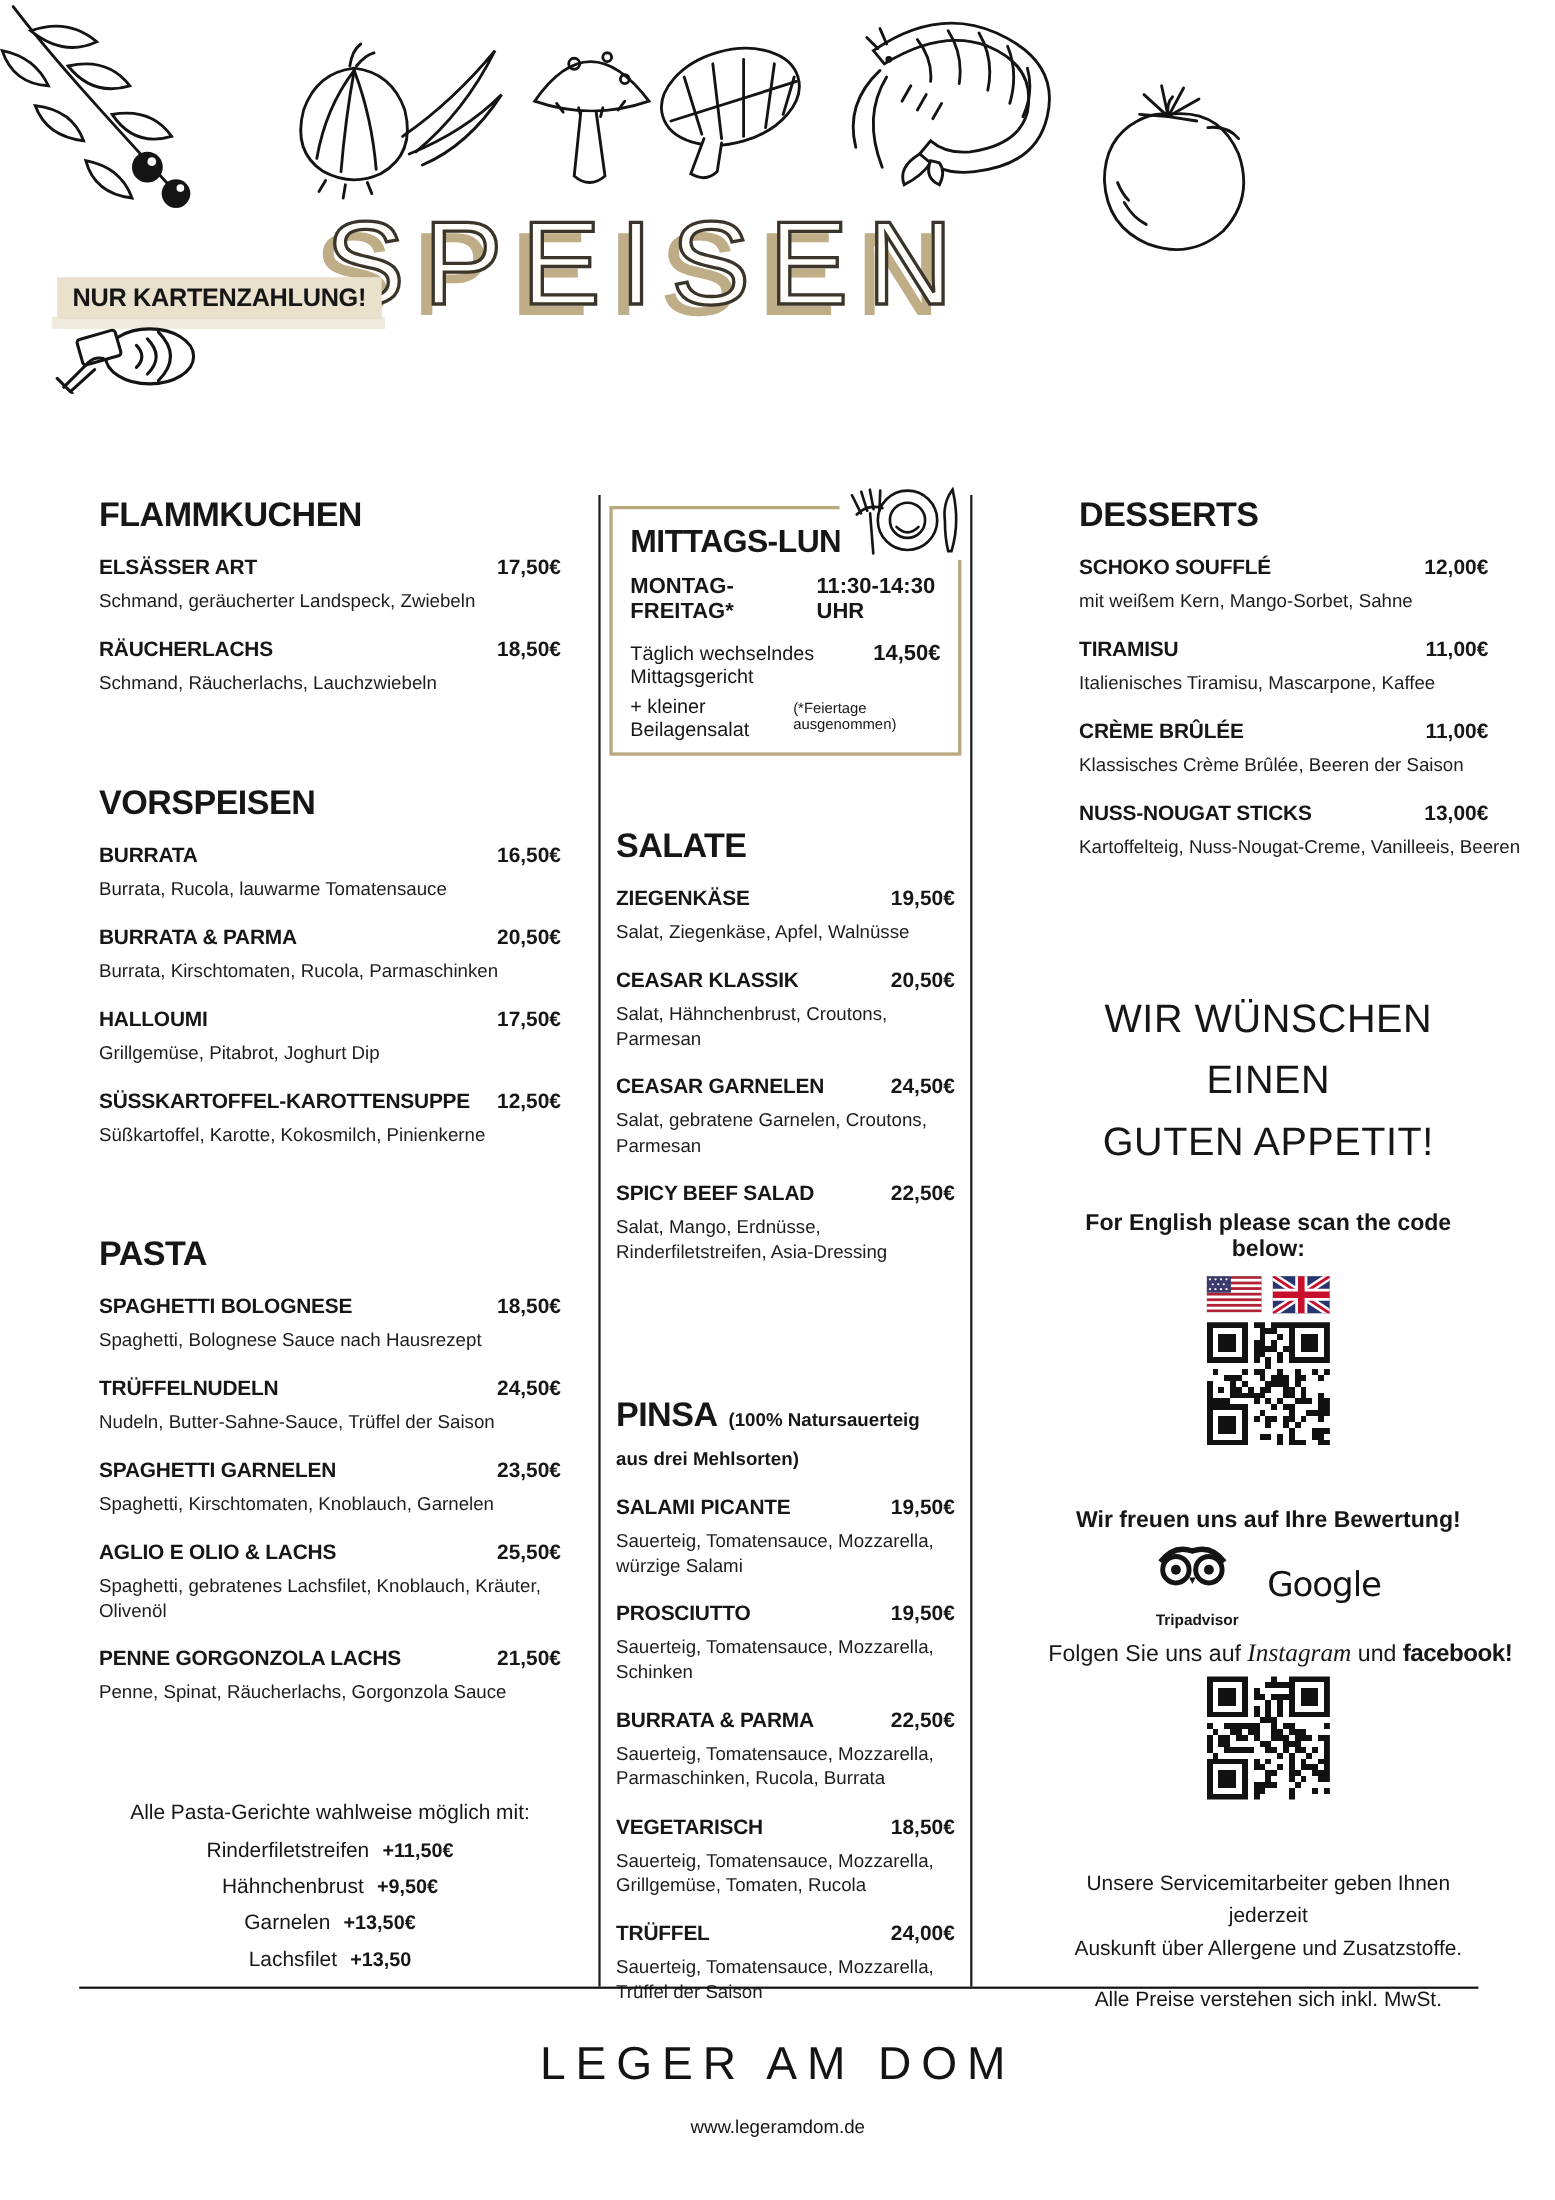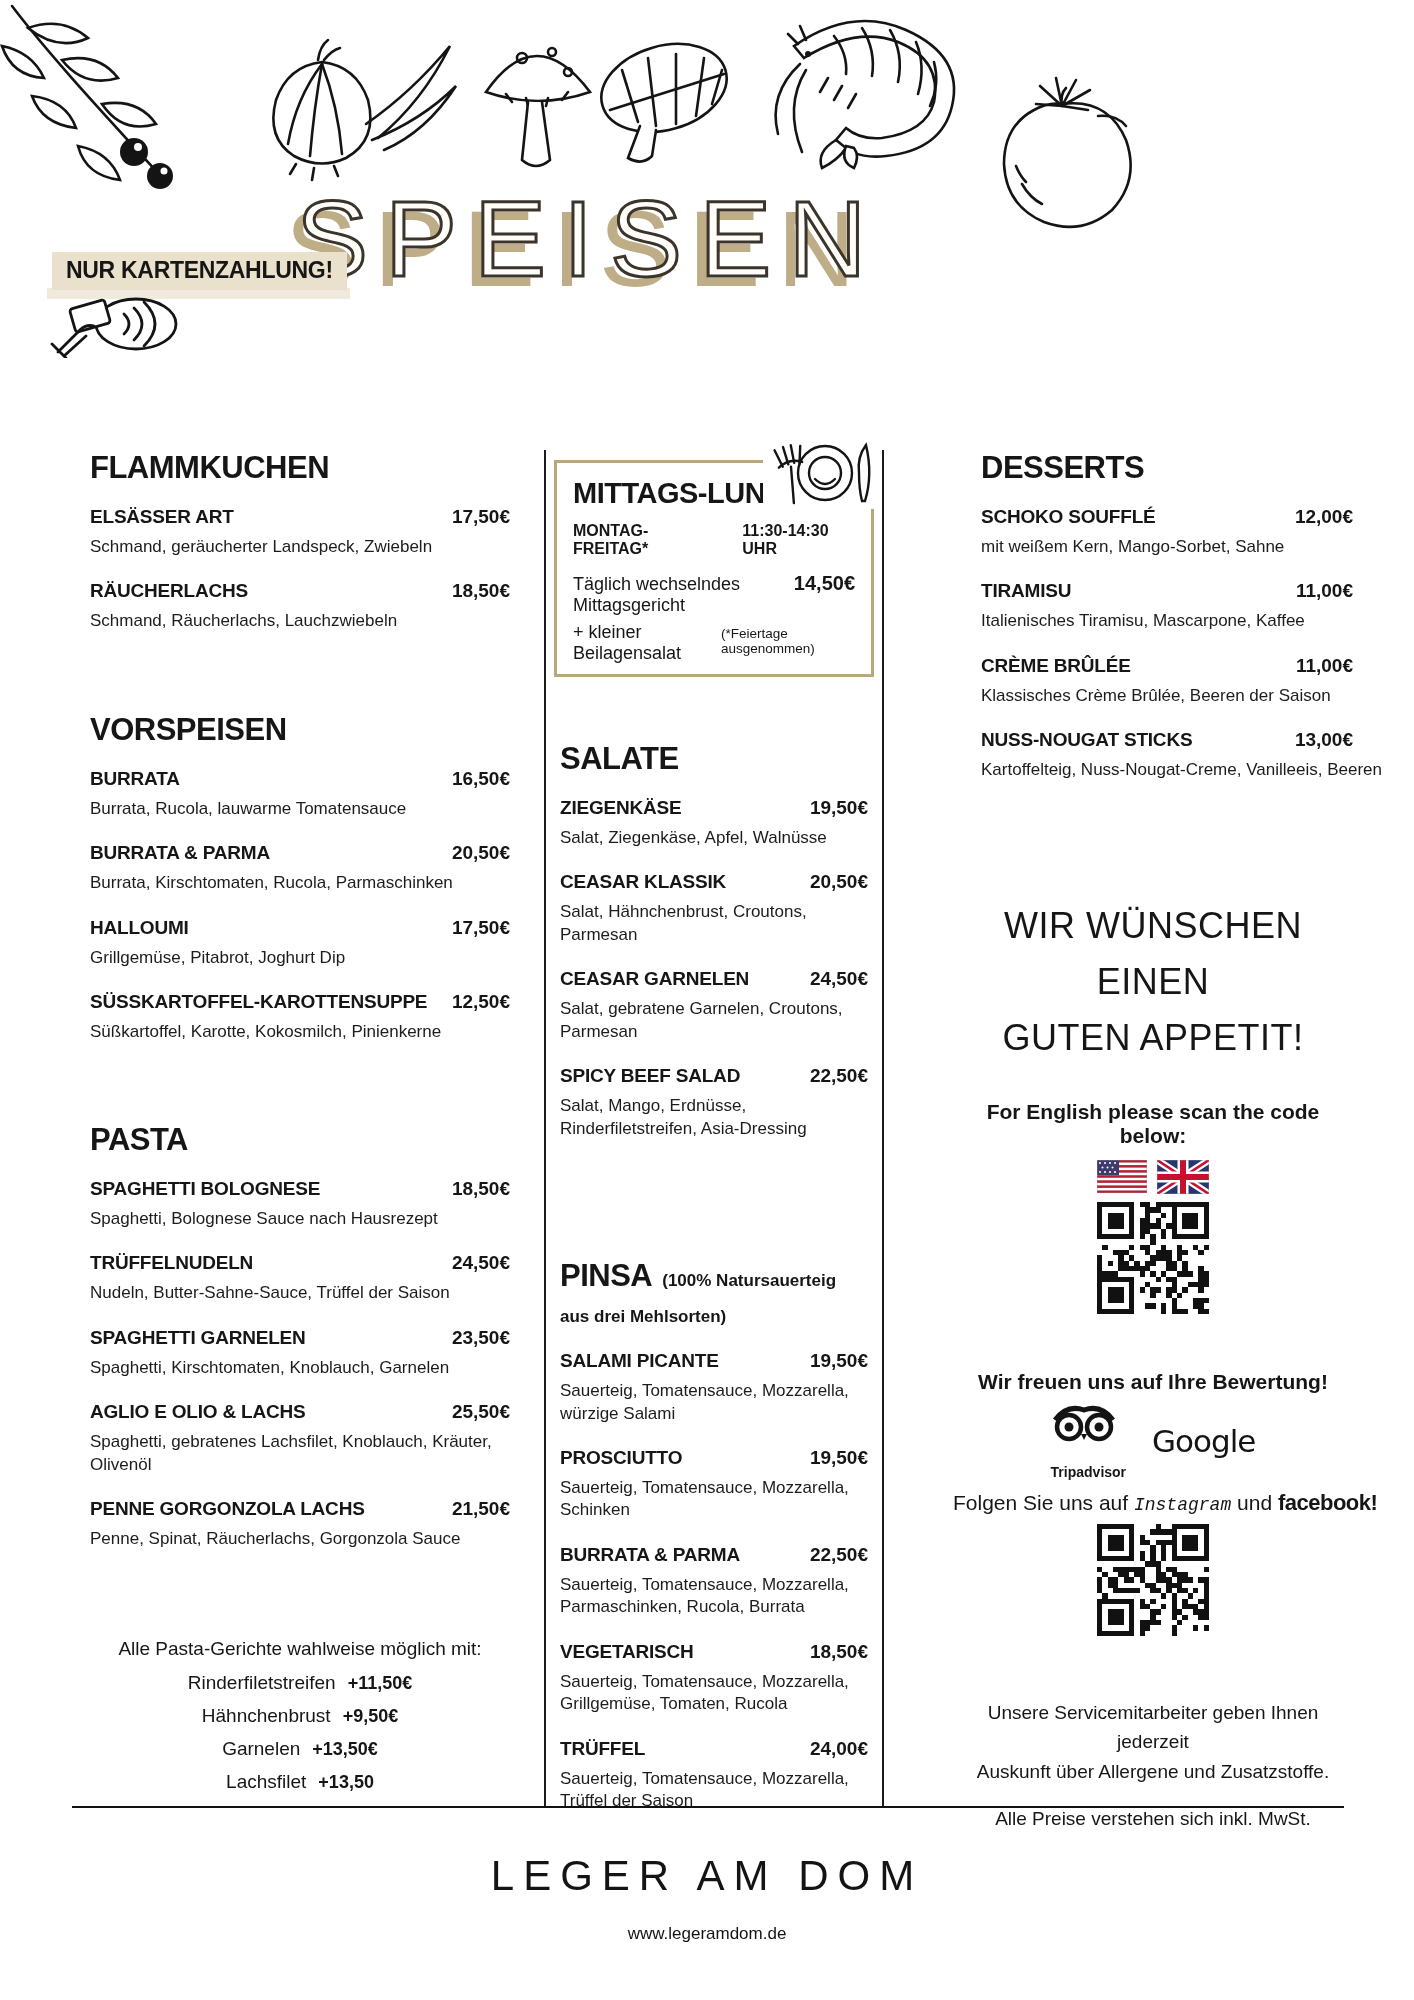--- a/index.html
+++ b/index.html
@@ -45,21 +45,21 @@
   .item{margin-bottom:22px;}
   .item .row{display:flex;justify-content:space-between;align-items:baseline;margin-bottom:8px;}
   .nm{font-size:19px;font-weight:bold;letter-spacing:-0.2px;white-space:nowrap;}
   .pr{font-size:19px;font-weight:bold;margin-left:12px;}
   .ds{font-size:17px;line-height:1.32;color:#1c1c1c;}
   .col-right .ds{white-space:nowrap;}
 
   
   .lunch-box{margin:10px 8px 0;border:3px solid #b9a77e;padding:14px 16px 10px;position:relative;background:#fff;}
   .lb-title{font-size:29px;font-weight:bold;letter-spacing:-0.5px;margin-bottom:12px;}
-  .lb-sub{font-size:16px;font-weight:bold;display:flex;gap:34px;margin-bottom:10px;}
+  .lb-sub{font-size:20px;font-weight:bold;display:flex;gap:34px;margin-bottom:10px;}
   .lb-row{display:flex;justify-content:space-between;align-items:baseline;}
   .lb-line{font-size:18px;margin-top:6px;}
   .lb-price{font-size:20px;font-weight:bold;}
   .lb-note{font-size:13.5px;}
   .fork-plate{position:absolute;right:-10px;top:-34px;}
 
   .mid-salate{margin-top:64px;}
   .mid-pinsa{margin-top:118px;}
 
   
@@ -69,21 +69,21 @@
 
   
   .wish{font-size:36px;line-height:1.55;letter-spacing:0.5px;}
   .note-bold{font-size:21px;font-weight:bold;}
   .flags{display:flex;justify-content:center;gap:10px;margin-top:12px;}
   .qr{width:112px;height:112px;margin:8px auto 0;}
   .logos{display:flex;justify-content:center;align-items:center;gap:26px;margin-top:8px;}
   .ta-label{font-size:14px;font-weight:bold;margin-top:20px;text-align:center;}
   .google-word{font-size:31px;letter-spacing:-1px;font-family:"DejaVu Sans",sans-serif;color:#141414;}
   .follow{font-size:21px;margin-top:10px;white-space:nowrap;}
-  .insta{font-family:Liberation Mono, monospace;font-style:italic;font-size:18px;}
+  .insta{font-family:Liberation Serif, serif;font-style:italic;font-size:23px;}
   .fb{font-weight:bold;font-size:22px;letter-spacing:-0.5px;}
   .allergy{font-size:19px;line-height:1.55;}
   .vat{font-size:19px;margin-top:22px;}
 
   
   .bottom-rule{position:absolute;top:1806px;left:72px;width:1272px;height:2px;background:#111;}
   .footer{position:absolute;top:1852px;left:0;width:100%;text-align:center;}
   .brand-line{display:inline-flex;align-items:baseline;gap:18px;flex-direction:column;}
   .brand{font-size:42px;letter-spacing:9px;color:#141414;}
   .brand-suffix{font-size:36px;letter-spacing:0;color:#141414;}

